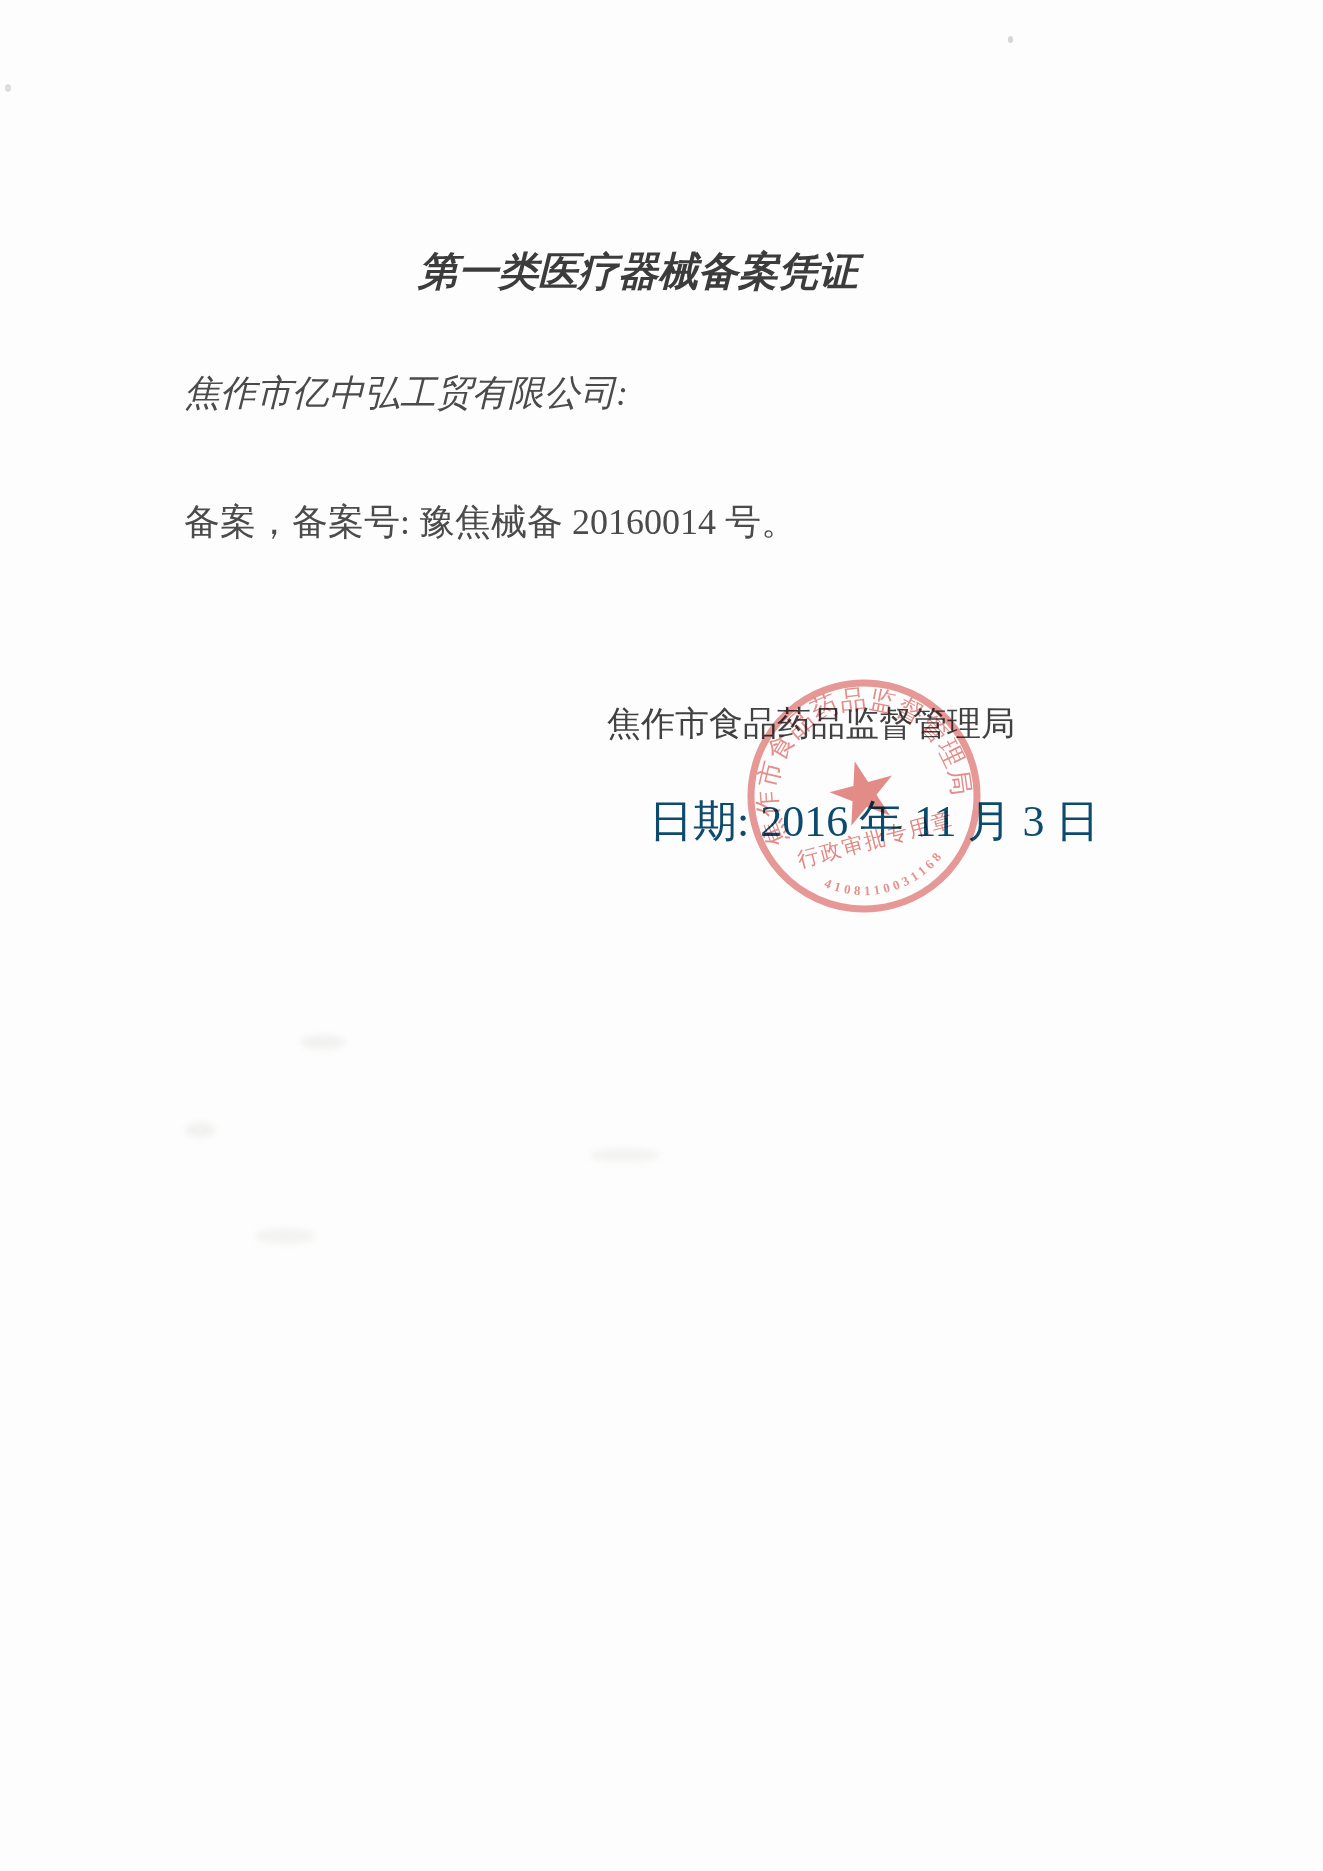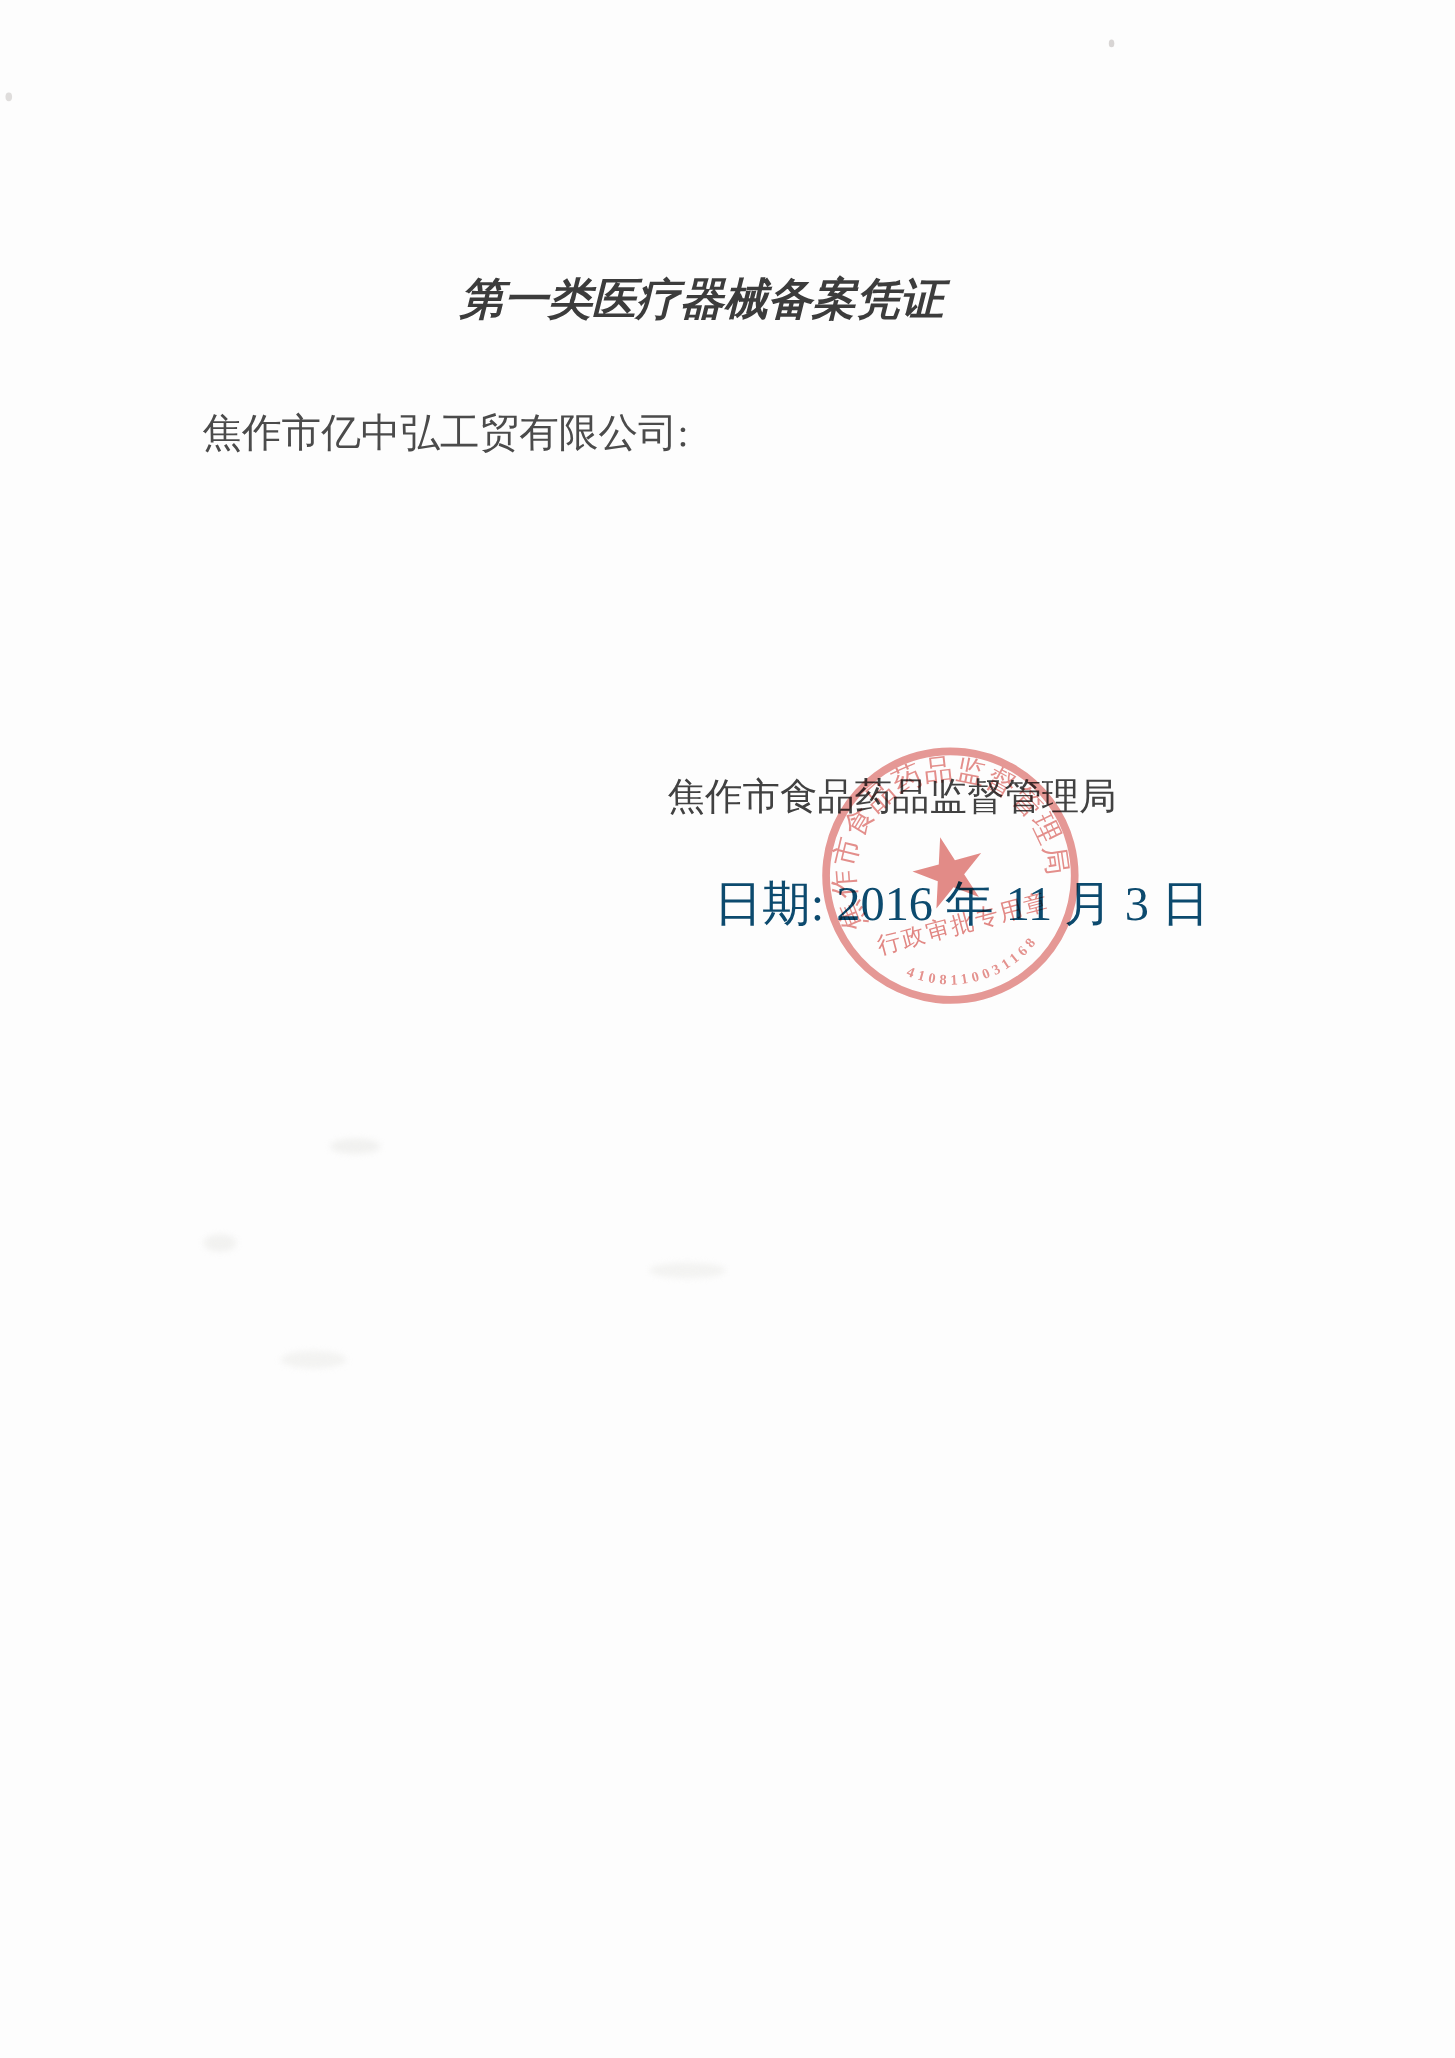--- a/index.html
+++ b/index.html
@@ -29,20 +29,21 @@
     white-space: nowrap;
     font-style: italic;
   }
   .addressee {
     position: absolute;
     left: 184px;
     top: 369px;
     font-size: 36px;
     color: #4b4b4b;
     white-space: nowrap;
+    font-style: italic;
   }
   .body-line {
     position: absolute;
     font-size: 36px;
     color: #4b4b4b;
     white-space: nowrap;
   }
   .body-line-1 { left: 240px; top: 434px; }
   .body-line-2 { left: 184px; top: 498px; }
   .issuer {
@@ -104,20 +105,21 @@
 </head>
 <body>
 
 <div class="page">
 
   <h1 class="title">第一类医疗器械备案凭证</h1>
 
   <div class="addressee">焦作市亿中弘工贸有限公司:</div>
 
 
+  <div class="body-line body-line-2">备案，备案号: 豫焦械备 20160014 号。</div>
 
   <div class="issuer">焦作市食品药品监督管理局</div>
 
   <div class="date-line">日期: 2016 年 11 月 3 日</div>
 
   <svg class="seal" width="260" height="260" viewBox="0 0 260 260">
     <g transform="rotate(-15 130 130)">
       <defs>
         <path id="sealTopArc" d="M 45 152.8 A 88 88 0 1 1 215 152.8" fill="none"></path>
         <path id="sealBottomArc" d="M 48.9 186.8 A 99 99 0 0 0 211.1 186.8" fill="none"></path>

